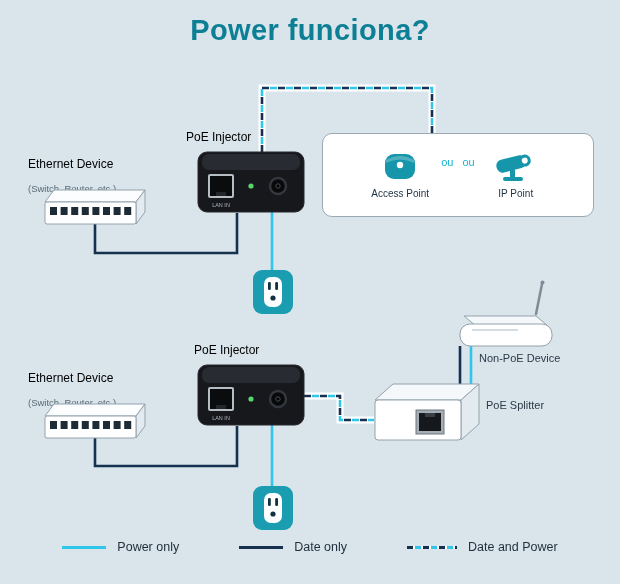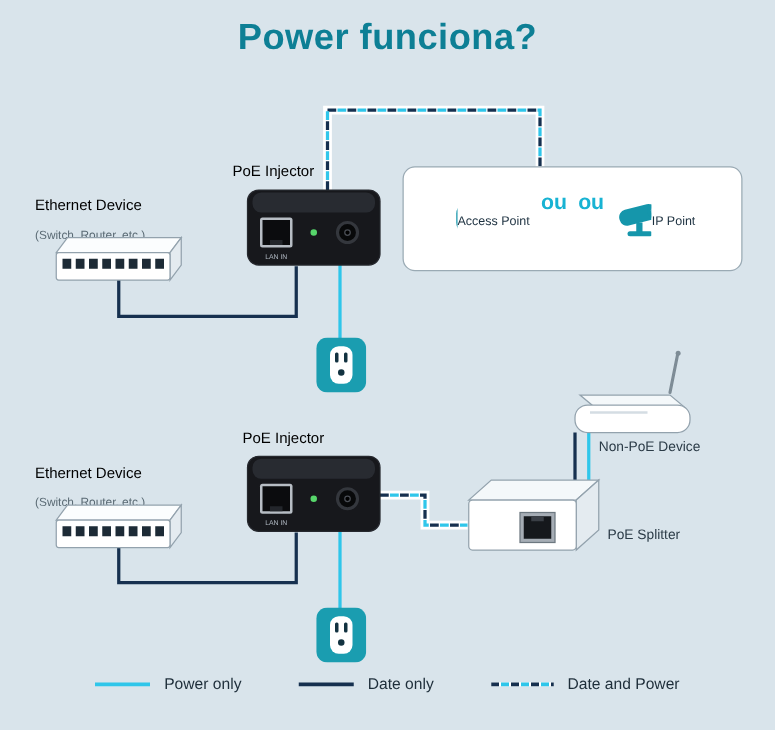--- a/index.html
+++ b/index.html
@@ -16,25 +16,25 @@
   .data-stroke{fill:none;stroke:var(--data-line,#16304f);stroke-width:2.6}
   .tealFill{fill:var(--device-teal,#1596ab)}
   .outletFill{fill:var(--outlet-teal,#1a9db0)}
   .label-stack{text-align:left}
   .lbl{font-size:12px;color:#000000;line-height:1.25}
   .sub{font-size:9.5px;color:#5a6a74;margin-top:11px;line-height:1.2}
   .small-lbl{font-size:11px;color:#2b3b47}
   .devices-box{position:absolute;left:322px;top:133px;width:272px;height:84px;background:#fff;
                border:1.5px solid #9aaab4;border-radius:10px;display:flex;align-items:center;
                justify-content:center;gap:9px;box-sizing:border-box}
-  .dev-item{display:flex;flex-direction:row;align-items:center;width:64px}
+  .dev-item{display:flex;flex-direction:column;align-items:center;width:64px}
   .dev-lbl{font-size:10px;color:#1d3140;margin-top:5px;text-align:center;white-space:nowrap}
-  .ou{font-size:17px;font-weight:700;color:var(--ou-text,#18b3d3);position:relative;top:-13px}
+  .ou{font-size:11px;font-weight:400;color:var(--ou-text,#18b3d3);position:relative;top:-13px}
   .legend{position:absolute;left:0;right:0;top:540px;display:flex;justify-content:center;
-          align-items:center;gap:46px}
+          align-items:center;gap:60px}
   .leg-item{display:flex;align-items:center;gap:11px}
   .leg-lbl{font-size:12.5px;color:#1e2e3a}
   .swatch{display:inline-block;width:44px;height:3px}
   .swatch.power{background:var(--power-line,#2fc6ea)}
   .swatch.data{background:var(--data-line,#16304f)}
   .swatch.dashp{width:50px;background-color:#fff;
     background-image:repeating-linear-gradient(90deg,var(--data-line,#16304f) 0 6px,#fff 6px 8px,
     var(--power-line,#2fc6ea) 8px 14px,#fff 14px 16px)}
 </style>
 </head>
@@ -201,21 +201,21 @@
   <div class="abs" style="left:368px;top:374px">
     <svg width="120" height="72">
       <polygon points="7,26 93,26 111,10 25,10" fill="#f4f8fa" stroke="#93a2ad"></polygon>
       <polygon points="93,26 111,10 111,50 93,66" fill="#e4ebf0" stroke="#93a2ad"></polygon>
       <rect x="7" y="26" width="86" height="40" rx="3" fill="#ffffff" stroke="#93a2ad"></rect>
       <rect x="48" y="36" width="28" height="24" fill="#a6adb5" stroke="#6d7880"></rect>
       <rect x="51" y="39" width="22" height="18" fill="#15181c"></rect>
       <rect x="57" y="39" width="10" height="4" fill="#3a3f46"></rect>
     </svg>
   </div>
-  <div class="abs small-lbl" style="left:486px;top:422px">PoE Splitter</div>
+  <div class="abs small-lbl" style="left:486px;top:399px">PoE Splitter</div>
 
   <div class="legend">
     <div class="leg-item">
       <span class="swatch power"></span>
       <span class="leg-lbl">Power only</span>
     </div>
     <div class="leg-item">
       <span class="swatch data"></span>
       <span class="leg-lbl">Date only</span>
     </div>

